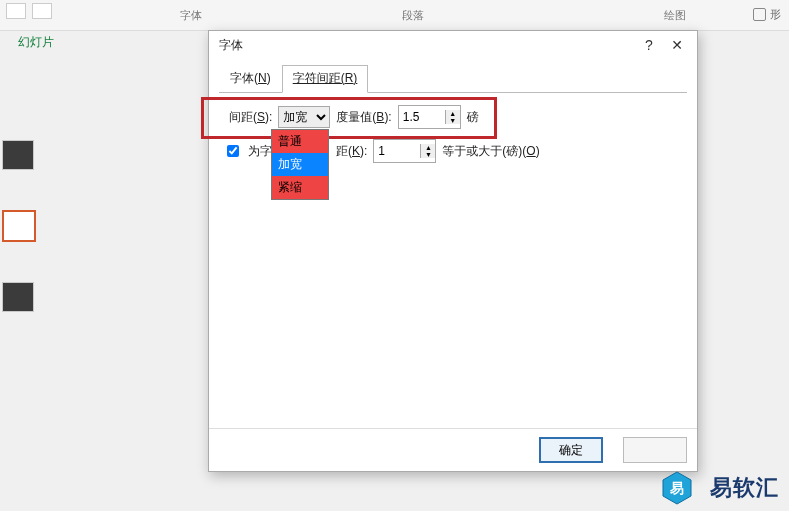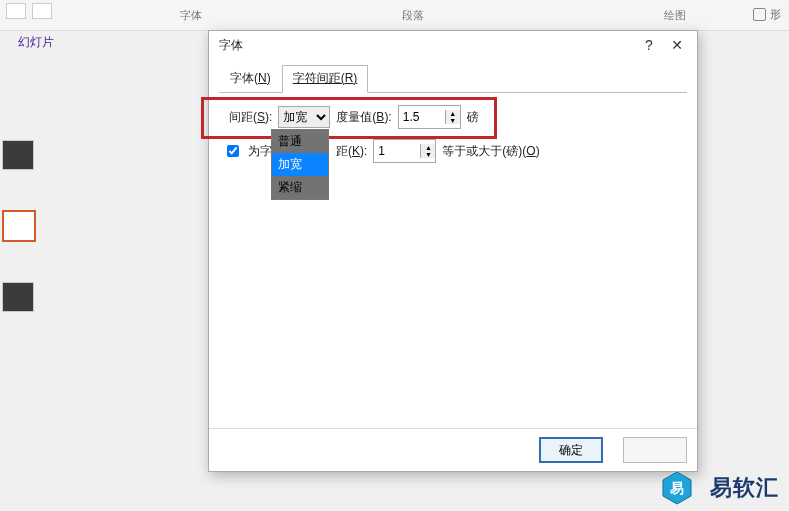--- a/index.html
+++ b/index.html
@@ -34,21 +34,21 @@
   }
   .ribbon-icons span {
     display: inline-block;
     width: 18px; height: 14px;
     border: 1px solid #ccc;
     background: #fff;
   }
   .slides-label {
     position: absolute;
     top: 34px; left: 18px;
-    font-size: 12px; color: #4c1d95;
+    font-size: 12px; color: #15803d;
   }
   
   .thumbs {
     position: absolute;
     left: 2px; top: 60px; bottom: 2px;
     width: 34px;
     display: flex; flex-direction: column; gap: 40px;
     padding-top: 80px;
   }
   .thumb {
@@ -158,21 +158,21 @@
   }
   .checkbox {
     width: 12px; height: 12px;
   }
   
   .dropdown {
     position: absolute;
     left: 62px; top: 36px;
     width: 56px;
     border: 1px solid #787878;
-    background: #737373;
+    background: #ef4444;
     z-index: 10;
   }
   .dropdown .opt {
     padding: 3px 6px;
     font-size: 12px;
     cursor: pointer;
   }
   .dropdown .opt.sel {
     background: #0a84ff;
     color: #fff;

